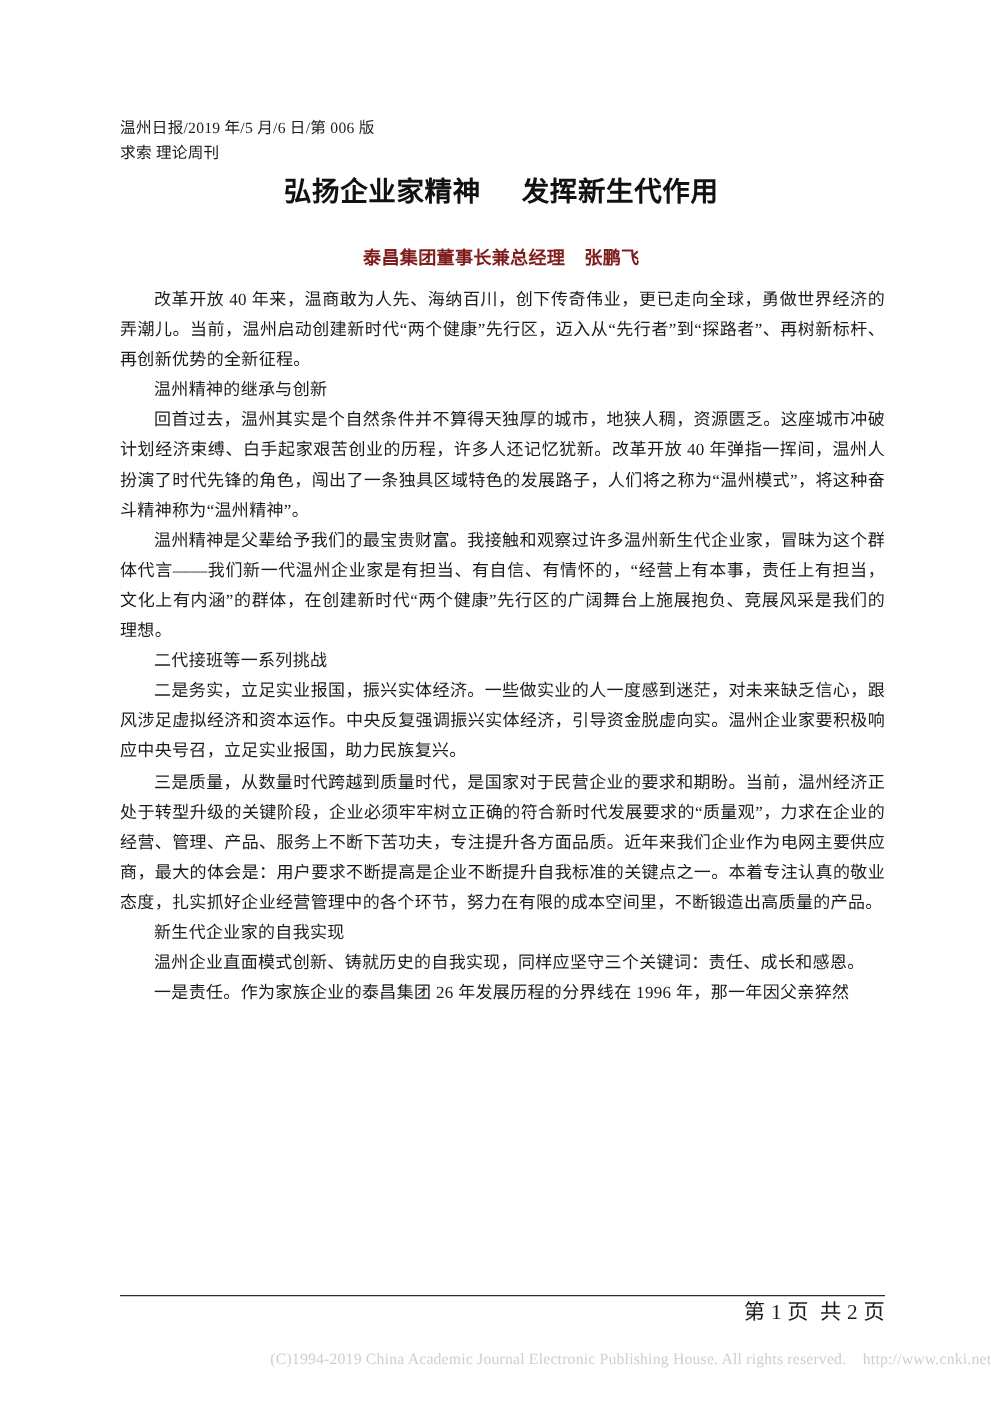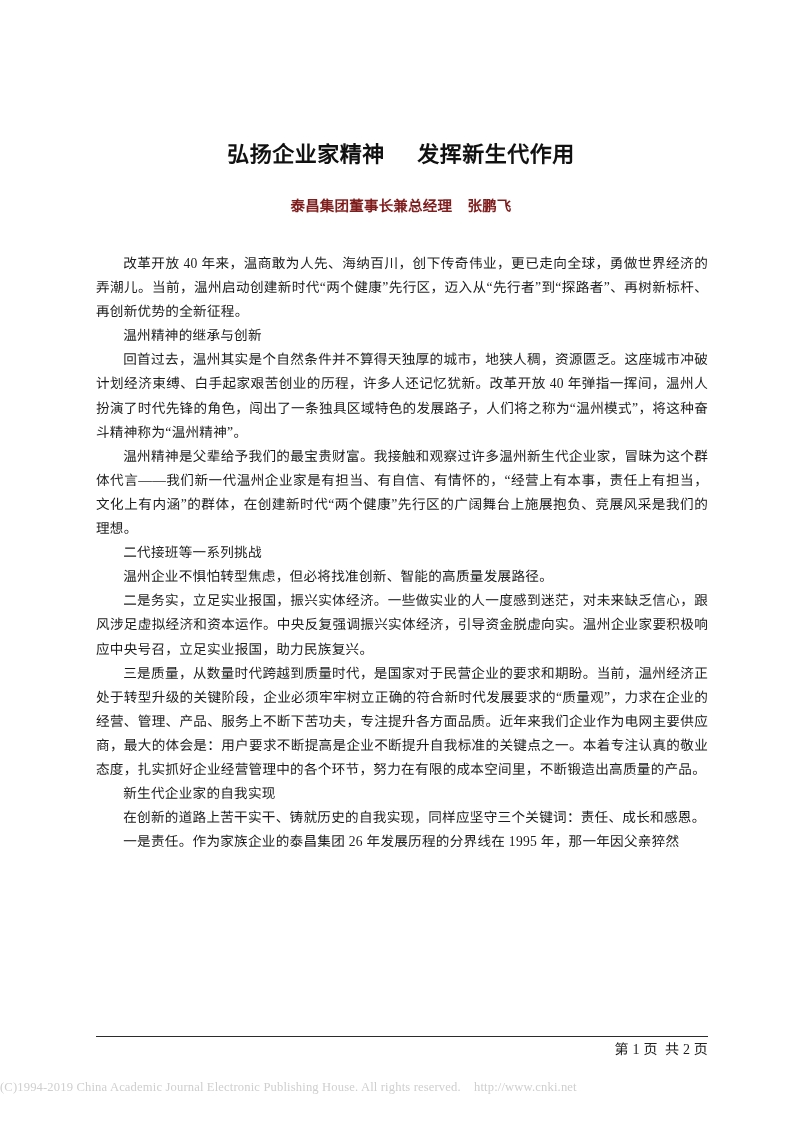--- a/index.html
+++ b/index.html
@@ -62,21 +62,21 @@
     font-weight: bold;
     color: #7f1d1d;
     letter-spacing: 0.2px;
     white-space: pre;
   }
 
   
   .body-area {
     position: absolute;
     left: 96px;
-    top: 252px;
+    top: 228px;
     width: 612px;
   }
   p.para {
     margin: 0;
     font-size: 13.6px;
     line-height: 24.1px;
     text-align: justify;
     text-justify: inter-ideograph;
     text-indent: 2em;
     color: #1b1b1b;
@@ -95,65 +95,68 @@
     width: 612px;
   }
   .footer-rule {
     border: 0;
     border-top: 1px solid #2b2b2b;
     margin: 0 0 4px 0;
     height: 0;
   }
   .footer-text {
     text-align: right;
-    font-size: 14px;
+    font-size: 17px;
     line-height: 18px;
     color: #1c1c1c;
     letter-spacing: 0.2px;
     white-space: pre;
   }
 
   
   .watermark {
     position: absolute;
     left: 0;
     top: 1078px;
     width: 793px;
-    text-align: left;
+    text-align: right;
     font-size: 12.6px;
     line-height: 18px;
     color: #cfcfcf;
     letter-spacing: 0.15px;
     white-space: pre;
     font-family: "Liberation Serif", "DejaVu Serif", serif;
   }
 </style>
 </head>
 <body>
 
 <div class="page">
 
+  <div class="masthead">
+    <div class="masthead-line">温州日报/2019 年/5 月/6 日/第 006 版</div>
+    <div class="masthead-line">求索  理论周刊</div>
+  </div>
 
   <div class="title-block">
     <div class="doc-title">弘扬企业家精神    发挥新生代作用</div>
     <div class="byline">泰昌集团董事长兼总经理    张鹏飞</div>
   </div>
 
   <div class="body-area">
     <p class="para">改革开放 40 年来，温商敢为人先、海纳百川，创下传奇伟业，更已走向全球，勇做世界经济的弄潮儿。当前，温州启动创建新时代“两个健康”先行区，迈入从“先行者”到“探路者”、再树新标杆、再创新优势的全新征程。</p>
     <p class="para sub">温州精神的继承与创新</p>
     <p class="para">回首过去，温州其实是个自然条件并不算得天独厚的城市，地狭人稠，资源匮乏。这座城市冲破计划经济束缚、白手起家艰苦创业的历程，许多人还记忆犹新。改革开放 40 年弹指一挥间，温州人扮演了时代先锋的角色，闯出了一条独具区域特色的发展路子，人们将之称为“温州模式”，将这种奋斗精神称为“温州精神”。</p>
     <p class="para">温州精神是父辈给予我们的最宝贵财富。我接触和观察过许多温州新生代企业家，冒昧为这个群体代言——我们新一代温州企业家是有担当、有自信、有情怀的，“经营上有本事，责任上有担当，文化上有内涵”的群体，在创建新时代“两个健康”先行区的广阔舞台上施展抱负、竞展风采是我们的理想。</p>
     <p class="para sub">二代接班等一系列挑战</p>
-    <p class="para">温州企业不惧怕转型焦虑，但必将找准创新、智能的高质量发展路径。</p>
     <p class="para">二是务实，立足实业报国，振兴实体经济。一些做实业的人一度感到迷茫，对未来缺乏信心，跟风涉足虚拟经济和资本运作。中央反复强调振兴实体经济，引导资金脱虚向实。温州企业家要积极响应中央号召，立足实业报国，助力民族复兴。</p>
     <p class="para">三是质量，从数量时代跨越到质量时代，是国家对于民营企业的要求和期盼。当前，温州经济正处于转型升级的关键阶段，企业必须牢牢树立正确的符合新时代发展要求的“质量观”，力求在企业的经营、管理、产品、服务上不断下苦功夫，专注提升各方面品质。近年来我们企业作为电网主要供应商，最大的体会是：用户要求不断提高是企业不断提升自我标准的关键点之一。本着专注认真的敬业态度，扎实抓好企业经营管理中的各个环节，努力在有限的成本空间里，不断锻造出高质量的产品。</p>
     <p class="para sub">新生代企业家的自我实现</p>
-    <p class="para">在创新的道路上苦干实干、铸就历史的自我实现，同样应坚守三个关键词：责任、成长和感恩。</p>
-    <p class="para">一是责任。作为家族企业的泰昌集团 26 年发展历程的分界线在 1995 年，那一年因父亲猝然</p>
+    <p class="para">温州企业直面模式创新、铸就历史的自我实现，同样应坚守三个关键词：责任、成长和感恩。</p>
+    <p class="para">一是责任。作为家族企业的泰昌集团 26 年发展历程的分界线在 1996 年，那一年因父亲猝然</p>
   </div>
 
   <div class="footer">
     <hr class="footer-rule">
     <div class="footer-text">第 1 页  共 2 页</div>
   </div>
 
   <div class="watermark">(C)1994-2019 China Academic Journal Electronic Publishing House. All rights reserved.    http://www.cnki.net</div>
 
 </div>

